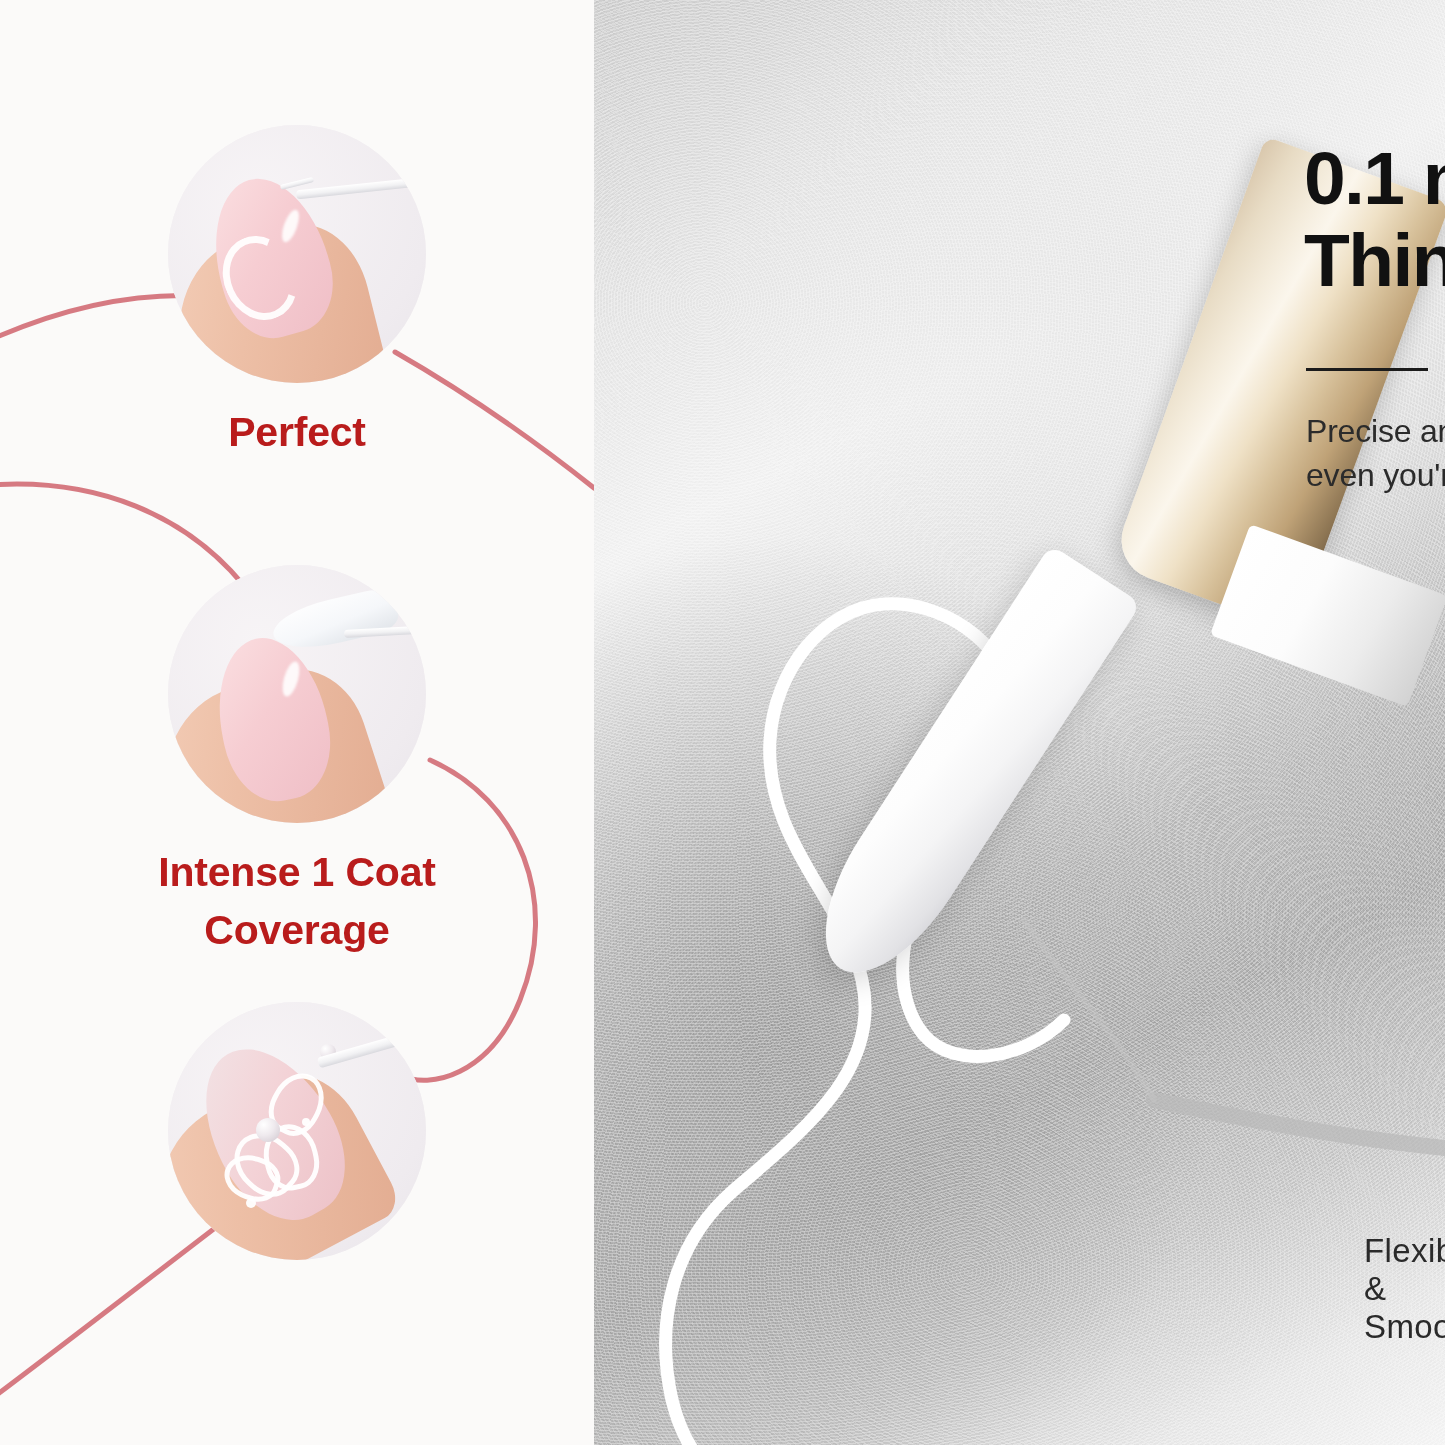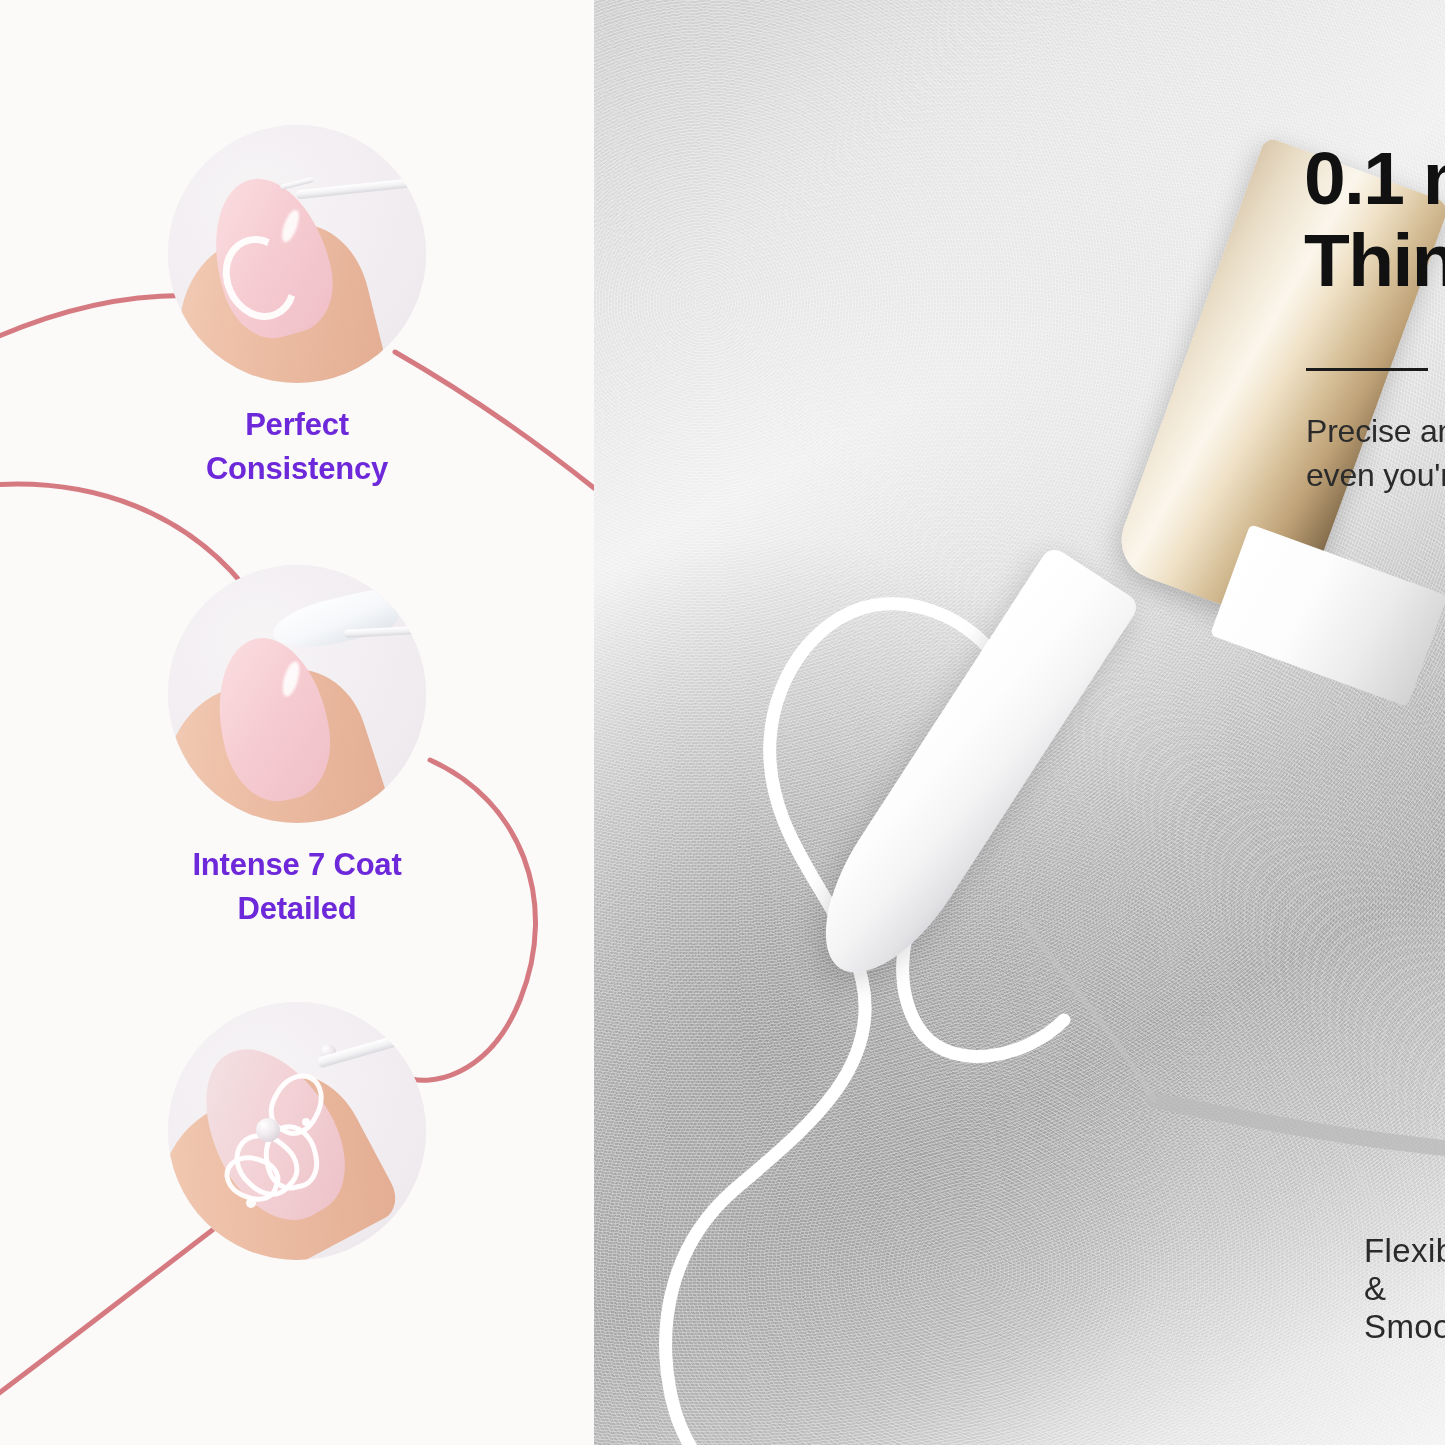--- a/index.html
+++ b/index.html
@@ -34,24 +34,24 @@
   .feature-circle{
     position:relative;
     width:258px;height:258px;
     margin:0 auto;
     border-radius:50%;
     overflow:hidden;
     background:#f4f1f3;
   }
   .feature-label{
     margin-top:20px;
-    font-size:31px;
+    font-size:41px;
     font-weight:bold;
     line-height:1.42;
-    color:#6d28d9;
+    color:#b91c1c;
     letter-spacing:-0.2px;
   }
 
   
   .scene{position:absolute;inset:0;}
   .scene-bg{position:absolute;inset:0;background:
       radial-gradient(circle at 35% 30%, #f7f4f6 0%, #efebef 70%, #e9e5ea 100%);}
 
   .finger{
     position:absolute;
@@ -201,42 +201,41 @@
           <div style="position:absolute;left:56px;top:110px;width:58px;height:72px;
                border:7px solid rgba(255,255,255,.92);border-radius:50% 50% 50% 50%;
                border-top-color:rgba(255,255,255,.92);border-right-color:transparent;
                transform:rotate(-24deg);"></div>
           <div class="brush-stick" style="left:128px;top:58px;width:142px;height:9px;transform:rotate(-6deg);"></div>
           <div class="brush-stick" style="left:112px;top:56px;width:34px;height:5px;transform:rotate(-14deg);"></div>
         </div>
       </div>
       <div class="feature-label">
         <div>Perfect</div>
-        <div>Consistency</div>
       </div>
     </div>
 
     <div class="feature" style="top:565px;">
       <div class="feature-circle">
         <div class="scene">
           <div class="scene-bg"></div>
           <div class="finger" style="left:-6px;top:116px;width:210px;height:168px;
                border-radius:44% 30% 10% 12% / 58% 44% 16% 18%;transform:rotate(-18deg);"></div>
           <div class="nail" style="left:52px;top:72px;width:106px;height:164px;
                border-radius:52% 52% 46% 46% / 58% 58% 42% 42%;transform:rotate(-12deg);"></div>
           <div class="shine" style="left:116px;top:96px;width:14px;height:36px;transform:rotate(16deg);"></div>
           <div class="brush-stick" style="left:104px;top:34px;width:126px;height:44px;
                border-radius:60% 26% 26% 60% / 60% 40% 40% 60%;transform:rotate(-13deg);
                background:linear-gradient(170deg,#ffffff 0%,#f5f7fa 55%,#dfe3e8 100%);"></div>
           <div class="brush-stick" style="left:176px;top:62px;width:110px;height:8px;transform:rotate(-3deg);"></div>
         </div>
       </div>
       <div class="feature-label">
-        <div>Intense 7 Coat</div>
-        <div>Detailed</div>
+        <div>Intense 1 Coat</div>
+        <div>Coverage</div>
       </div>
     </div>
 
     <div class="feature" style="top:1002px;">
       <div class="feature-circle">
         <div class="scene">
           <div class="scene-bg"></div>
           <div class="finger" style="left:-14px;top:92px;width:222px;height:176px;
                border-radius:44% 26% 10% 12% / 56% 42% 16% 18%;transform:rotate(-28deg);"></div>
           <div class="nail" style="left:46px;top:40px;width:118px;height:182px;

